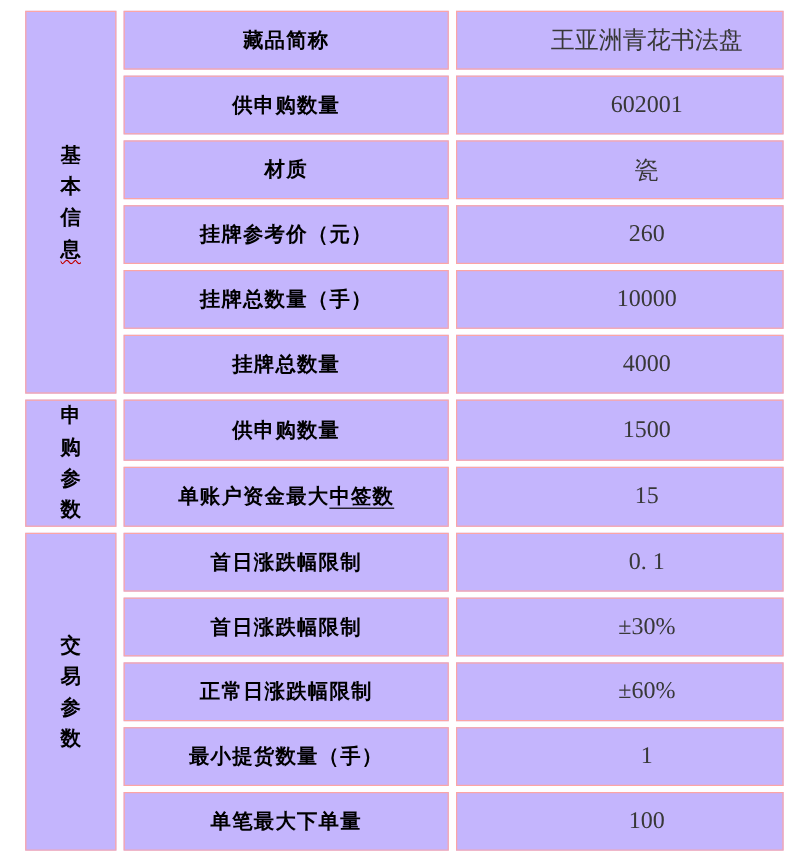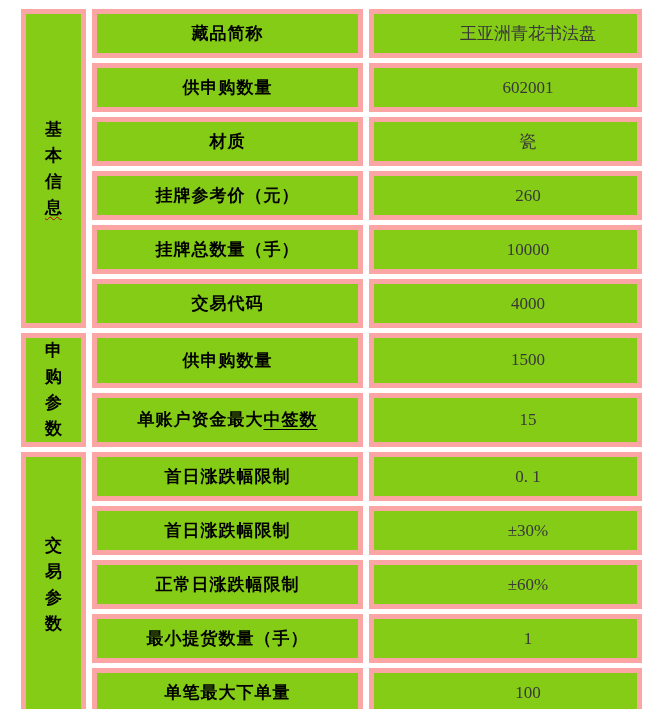--- a/index.html
+++ b/index.html
@@ -16,42 +16,42 @@
   }
   table.info-table {
     position: absolute;
     left: 15px;
     top: 4px;
     border-collapse: separate;
     border-spacing: 6px 5px;
     table-layout: fixed;
   }
   table.info-table td {
-    border: 5px solid #fca5a5;
-    background: #84cc16;
+    border: 1px solid #fca5a5;
+    background: #c4b5fd;
     box-sizing: border-box;
     height: 49px;
     text-align: center;
     vertical-align: middle;
     padding: 0;
     overflow: hidden;
   }
-  td.col-section { width: 65px; }
+  td.col-section { width: 76px; }
   td.col-label   { width: 271px; }
   td.col-value   { width: 273px; }
 
   .row-label {
     font-weight: bold;
     font-size: 17px;
     color: #000000;
     letter-spacing: 1px;
   }
   .row-value {
     font-weight: normal;
-    font-size: 17px;
+    font-size: 20px;
     color: #383838;
     margin-left: 45px;
   }
   .vlabel {
     display: block;
     width: 19px;
     margin: 0 auto;
     word-break: break-all;
     line-height: 26px;
     font-weight: bold;
@@ -99,21 +99,21 @@
     </tr>
     <tr>
       <td class="col-label"><span class="row-label">挂牌参考价（元）</span></td>
       <td class="col-value"><span class="row-value">260</span></td>
     </tr>
     <tr>
       <td class="col-label"><span class="row-label">挂牌总数量（手）</span></td>
       <td class="col-value"><span class="row-value">10000</span></td>
     </tr>
     <tr>
-      <td class="col-label"><span class="row-label">交易代码</span></td>
+      <td class="col-label"><span class="row-label">挂牌总数量</span></td>
       <td class="col-value"><span class="row-value">4000</span></td>
     </tr>
 
     <tr>
       <td class="col-section" rowspan="2">
         <span class="vlabel">申购参数</span>
       </td>
       <td class="col-label"><span class="row-label">供申购数量</span></td>
       <td class="col-value"><span class="row-value">1500</span></td>
     </tr>

